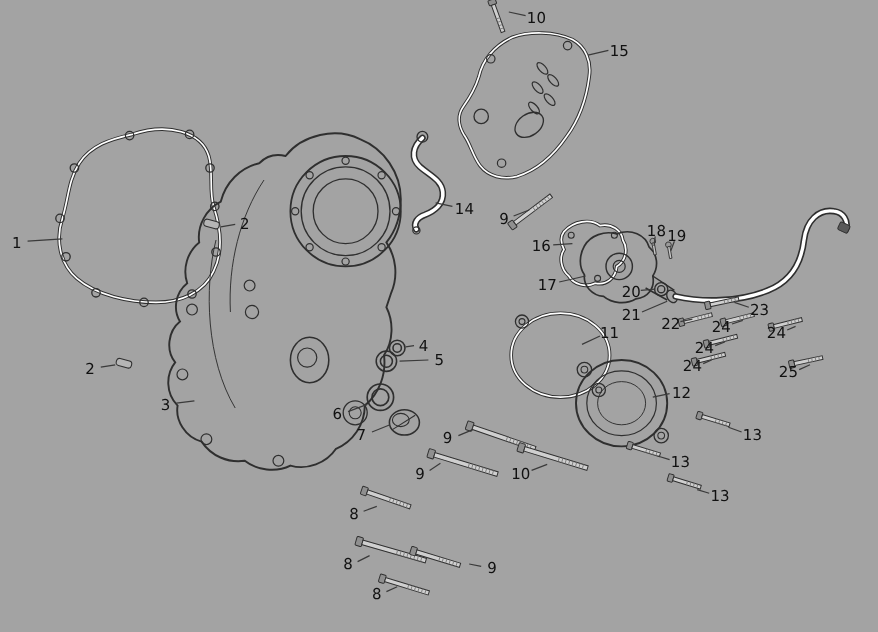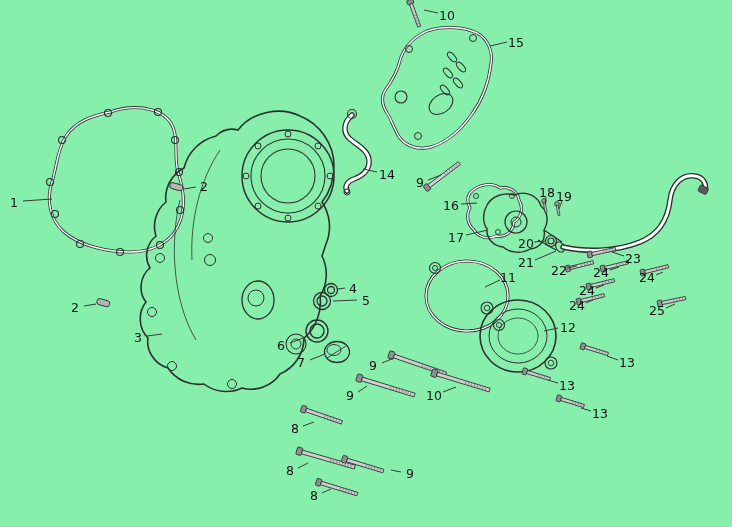--- a/index.html
+++ b/index.html
@@ -1,16 +1,16 @@
 <!DOCTYPE html>
 <html><head>
 <meta charset="utf-8">
 <style>
   html,body{margin:0;padding:0;background:#fff;}
-  #stage{position:relative;width:732px;height:527px;background:#86efac;overflow:hidden;
+  #stage{position:relative;width:732px;height:527px;background:#a3a3a3;overflow:hidden;
          font-family:"DejaVu Sans","Liberation Sans",sans-serif;}
   svg{display:block;}
   text.callout{font-family:"DejaVu Sans","Liberation Sans",sans-serif;
                font-size:12.5px;fill:#111;}
   .leader{stroke:#3a3a3a;stroke-width:1;}
   .outline{stroke:#2f2f2f;fill:none;}
   .dbl-out{stroke:#2f2f2f;stroke-width:3;fill:none;}
   .dbl-in{stroke:#ffffff;stroke-width:1.4;fill:none;}
 </style>
 </head>

